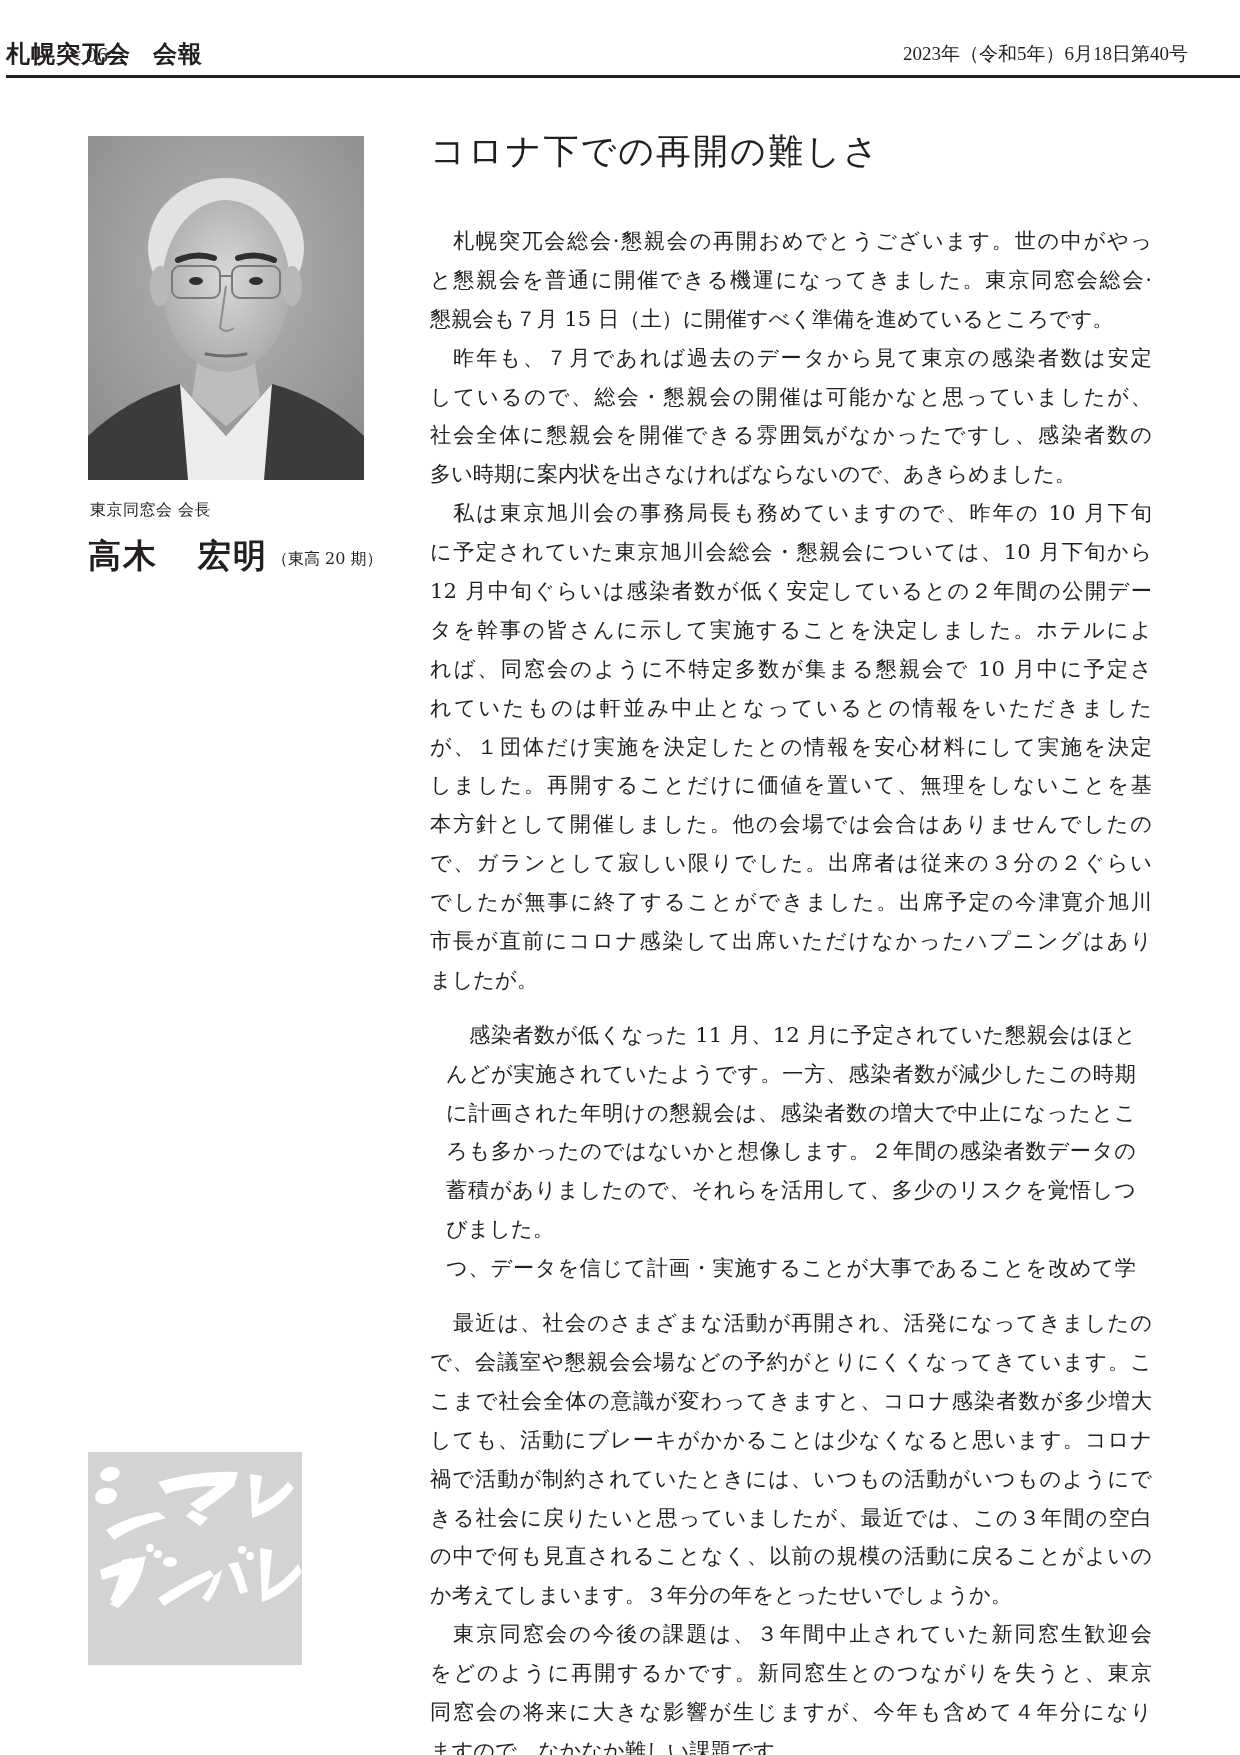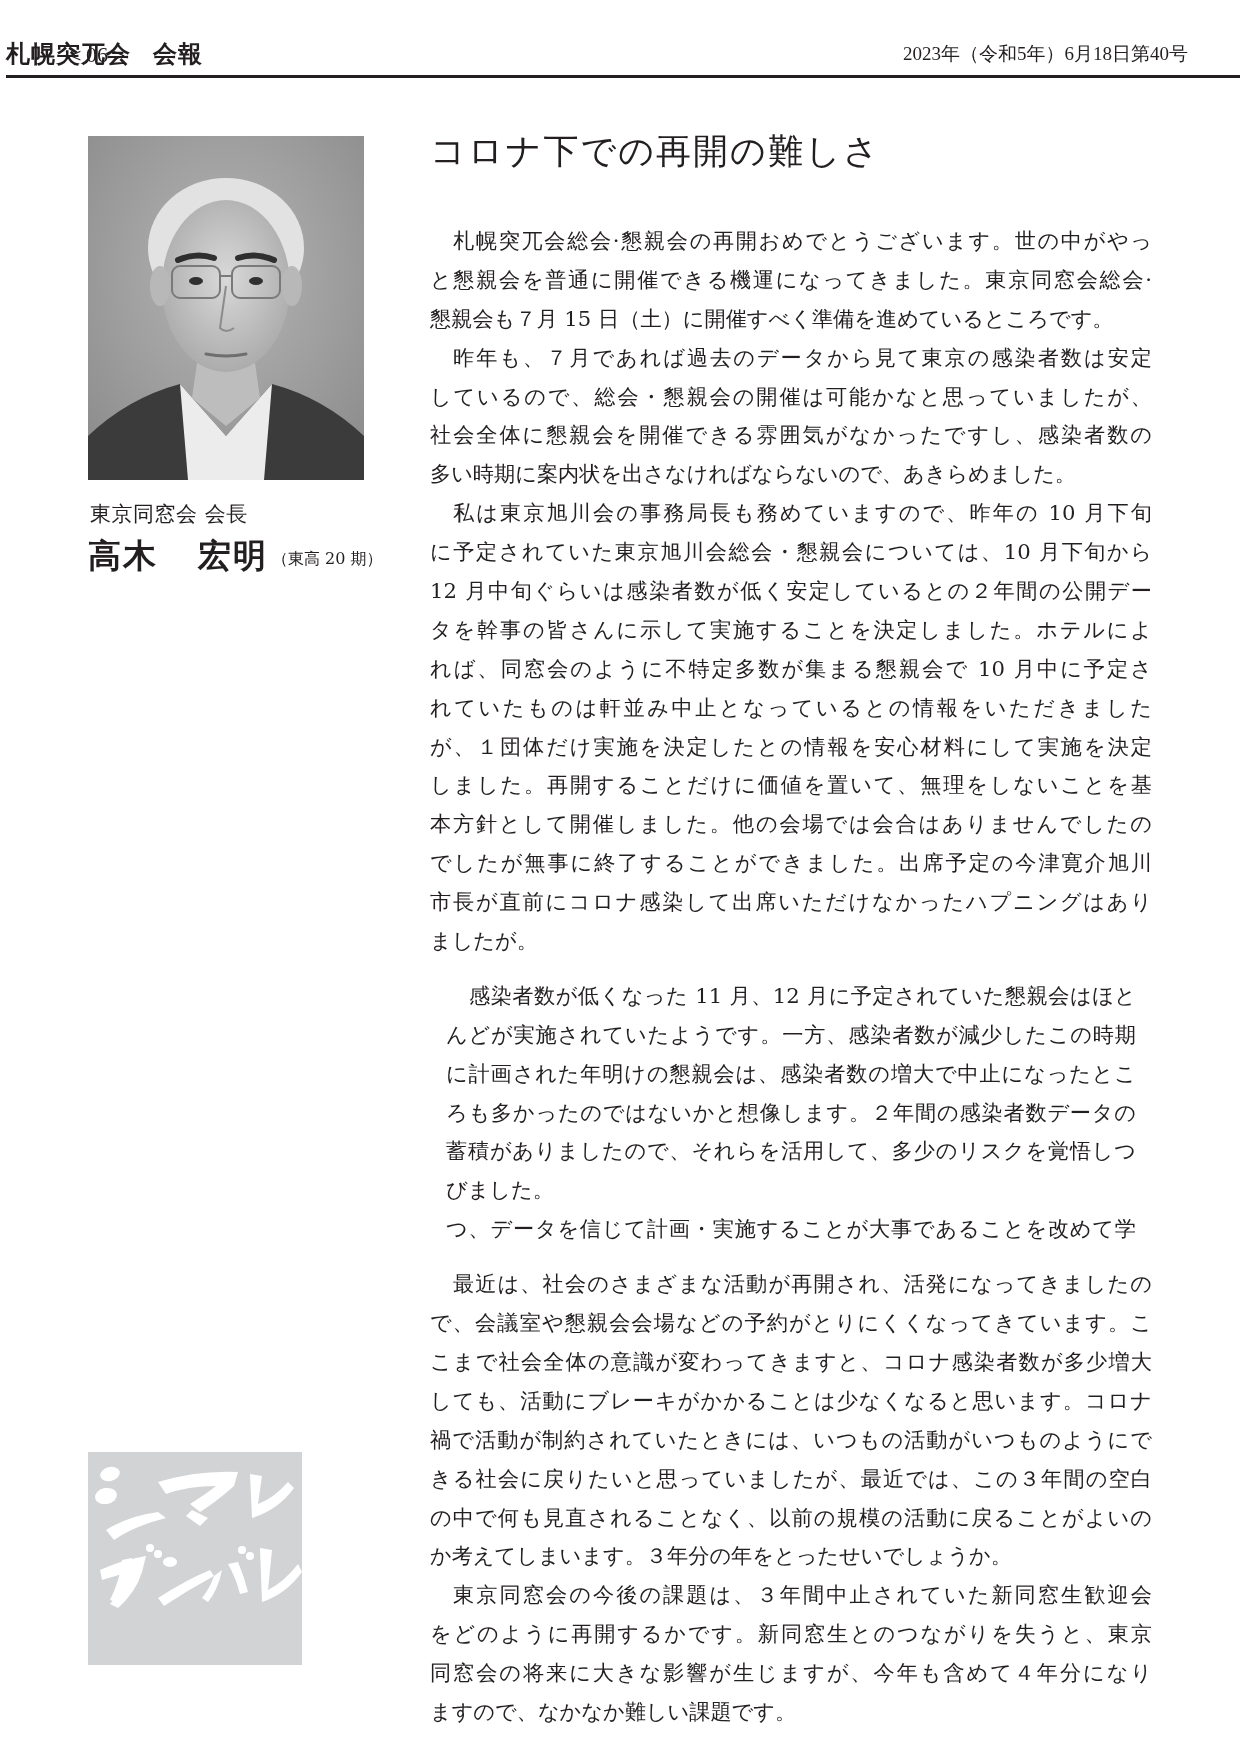--- a/index.html
+++ b/index.html
@@ -69,21 +69,21 @@
     width: 276px;
     height: 344px;
     overflow: hidden;
     background: #9a9a9a;
   }
   .portrait svg { display: block; }
   .author-role {
     position: absolute;
     left: 90px;
     top: 500px;
-    font-size: 21px;
+    font-size: 16px;
     font-family: "DejaVu Sans", "Liberation Sans", sans-serif;
     letter-spacing: 0.5px;
     white-space: nowrap;
   }
   .author-name {
     position: absolute;
     left: 88px;
     top: 534px;
     white-space: nowrap;
     font-family: "DejaVu Serif", "Liberation Serif", serif;
@@ -256,20 +256,21 @@
   <p style="margin:0">
     <span class="line indent">私は東京旭川会の事務局長も務めていますので、昨年の 10 月下旬</span>
     <span class="line">に予定されていた東京旭川会総会・懇親会については、10 月下旬から</span>
     <span class="line">12 月中旬ぐらいは感染者数が低く安定しているとの２年間の公開デー</span>
     <span class="line">タを幹事の皆さんに示して実施することを決定しました。ホテルによ</span>
     <span class="line">れば、同窓会のように不特定多数が集まる懇親会で 10 月中に予定さ</span>
     <span class="line">れていたものは軒並み中止となっているとの情報をいただきました</span>
     <span class="line">が、１団体だけ実施を決定したとの情報を安心材料にして実施を決定</span>
     <span class="line">しました。再開することだけに価値を置いて、無理をしないことを基</span>
     <span class="line">本方針として開催しました。他の会場では会合はありませんでしたの</span>
+    <span class="line">で、ガランとして寂しい限りでした。出席者は従来の３分の２ぐらい</span>
     <span class="line">でしたが無事に終了することができました。出席予定の今津寛介旭川</span>
     <span class="line">市長が直前にコロナ感染して出席いただけなかったハプニングはあり</span>
     <span class="line last">ましたが。</span>
   </p>
 
   <p style="margin:16px">
     <span class="line indent">感染者数が低くなった 11 月、12 月に予定されていた懇親会はほと</span>
     <span class="line">んどが実施されていたようです。一方、感染者数が減少したこの時期</span>
     <span class="line">に計画された年明けの懇親会は、感染者数の増大で中止になったとこ</span>
     <span class="line">ろも多かったのではないかと想像します。２年間の感染者数データの</span>

